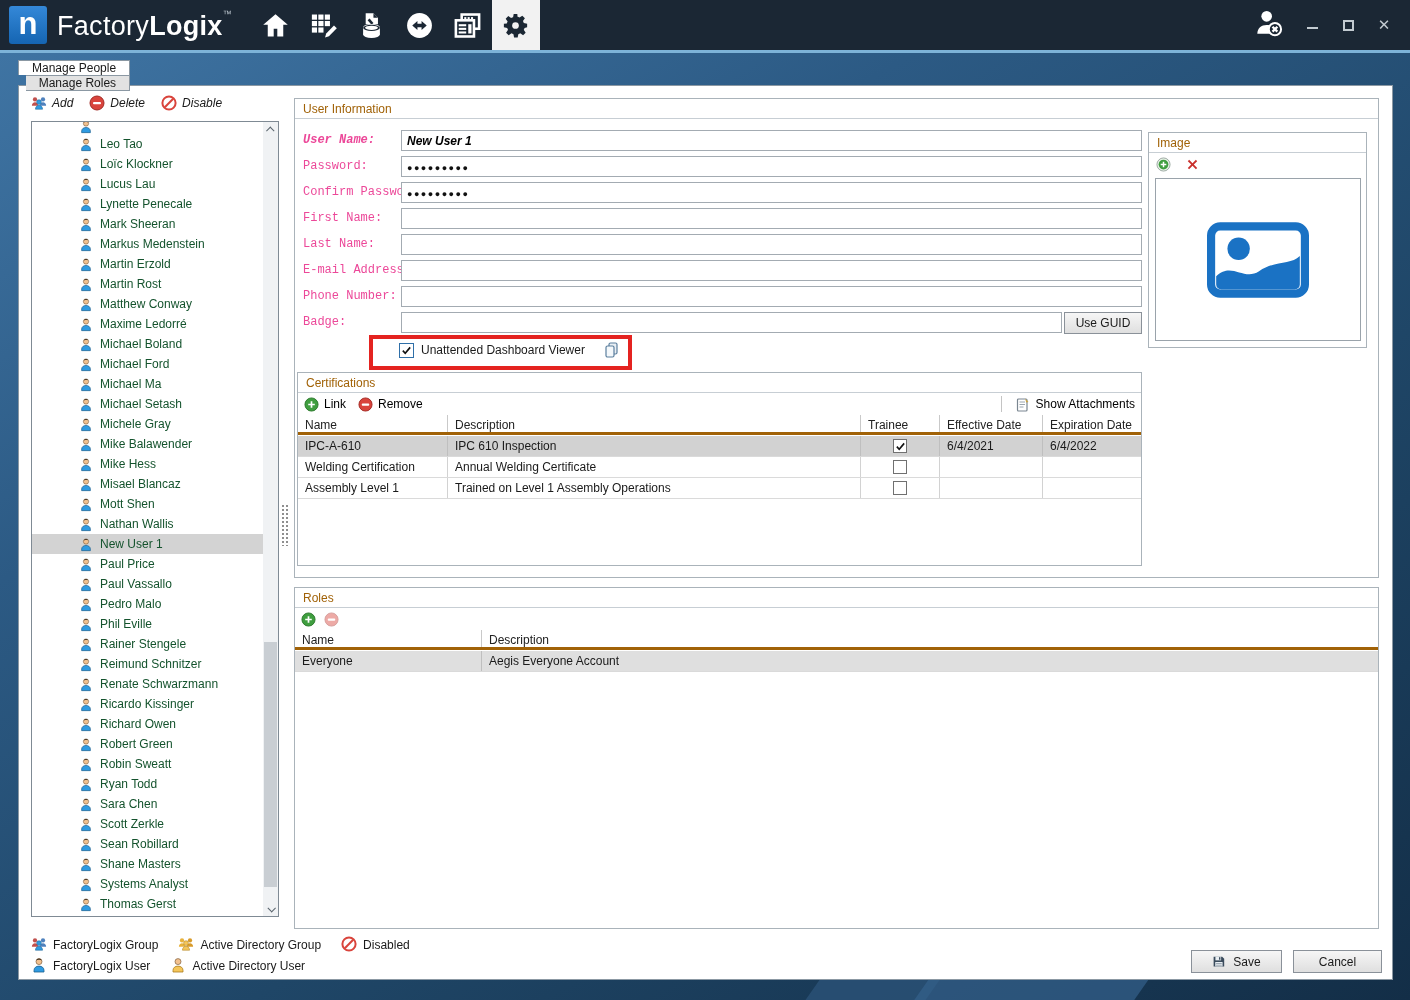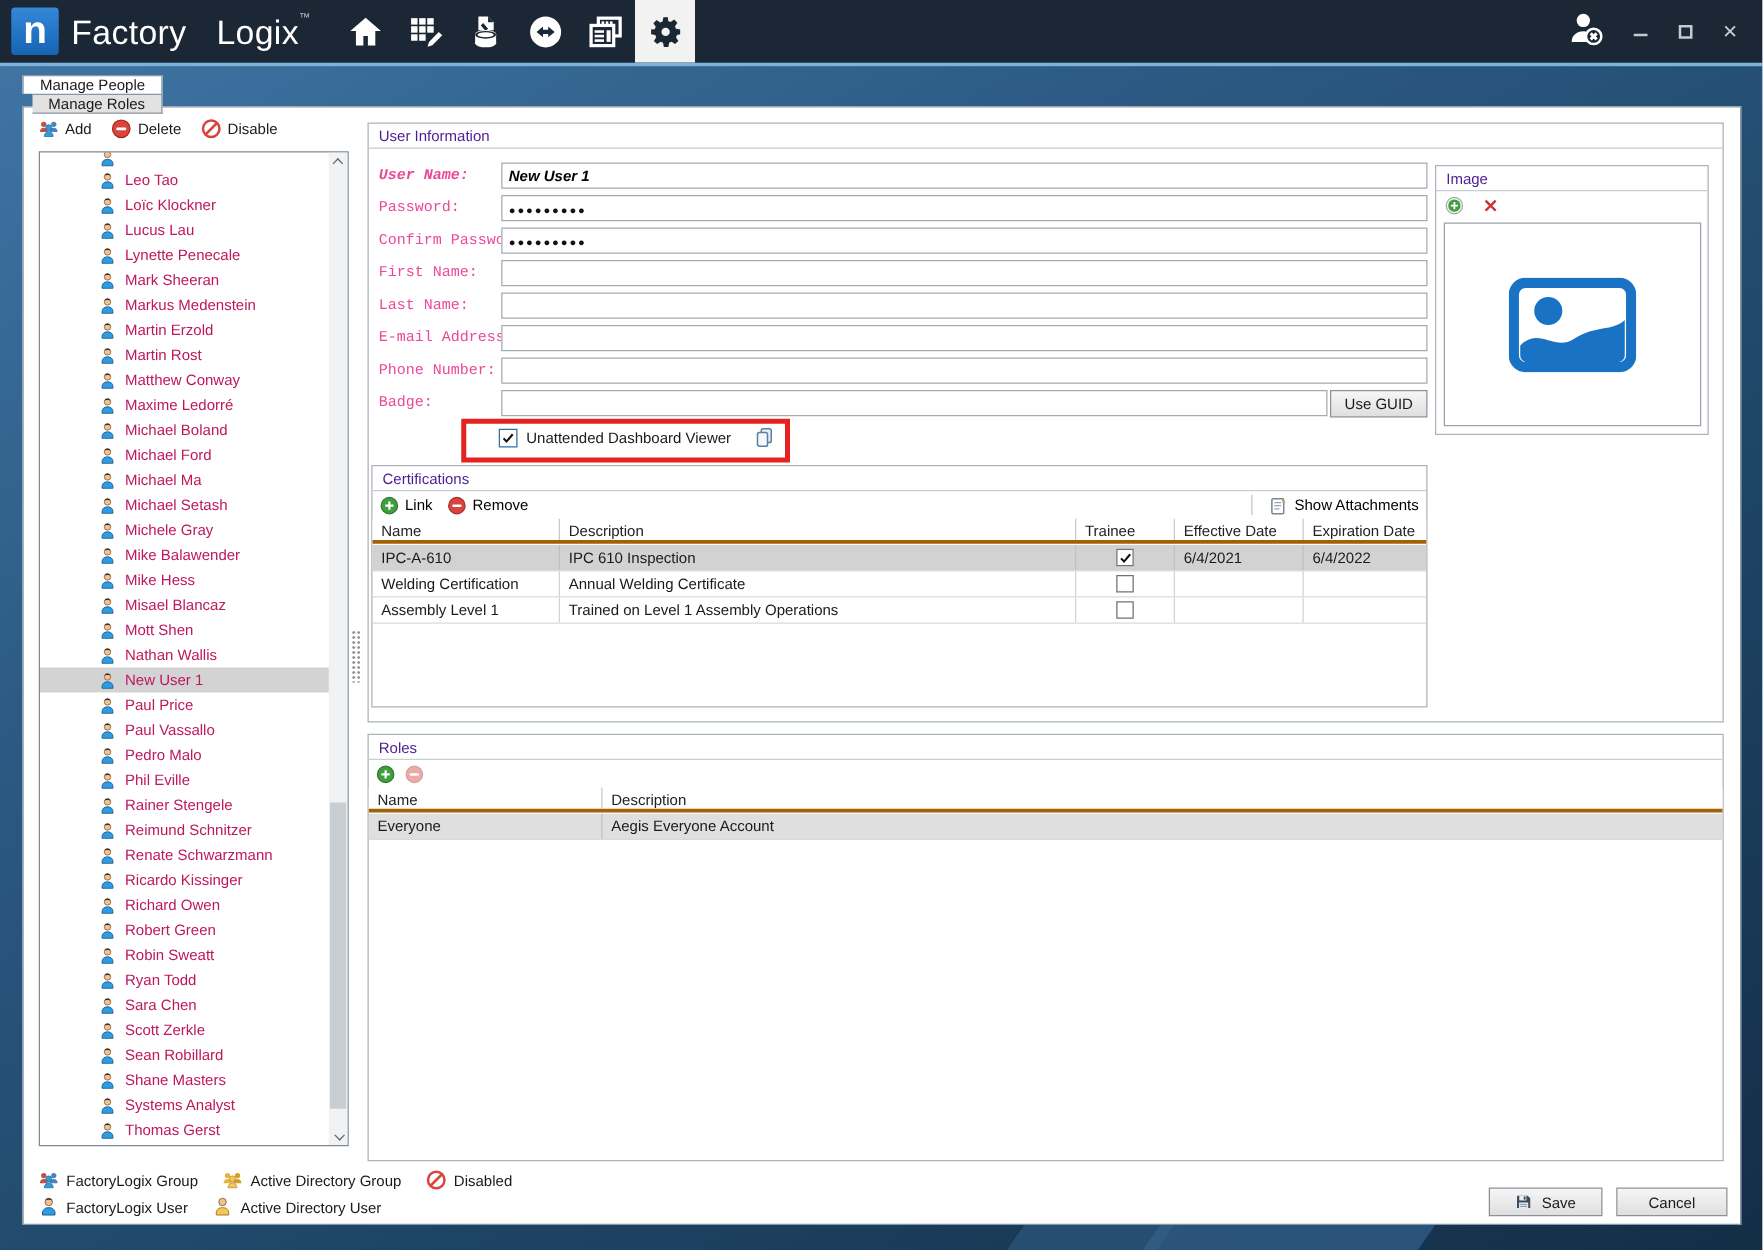--- a/index.html
+++ b/index.html
@@ -4,21 +4,21 @@
 <style>
   * { margin:0; padding:0; box-sizing:border-box; }
   html,body { width:1410px; height:1000px; font-family:"Liberation Sans","DejaVu Sans",sans-serif; }
   .window { position:relative; width:1410px; height:1000px; overflow:hidden; background:#1f4a6e; }
 
   
   .titlebar { position:absolute; left:0; top:0; width:1410px; height:50px; background:#1b2734; display:flex; align-items:center; z-index:10; }
   .logo { width:38px; height:38px; margin-left:9px; border-radius:3px; background:linear-gradient(#3488d8,#1565b2); color:#fff; font-size:31px; font-weight:bold; display:flex; align-items:center; justify-content:center; line-height:1; padding-bottom:4px; }
   .appname { color:#fff; font-size:27px; margin-left:10px; letter-spacing:.3px; white-space:nowrap; }
   .appname .light { font-weight:300; }
-  .appname .bold  { font-weight:400;margin-left:24px; }
+  .appname .bold  { font-weight:700; }
   .appname sup { font-size:9px; color:#b9c3cc; vertical-align:18px; }
   .navicons { display:flex; align-items:center; margin-left:20px; height:50px; }
   .navicon { width:48px; height:50px; display:flex; align-items:center; justify-content:center; cursor:pointer; }
   .navicon svg { width:31px; height:31px; }
   .navicon.active { background:#f2f2f2; }
   .tb-right { margin-left:auto; display:flex; align-items:center; height:50px; padding-right:18px; gap:20px; }
   .userx svg { width:32px; height:32px; }
   .winbtn { color:#c3cbd1; width:16px; height:16px; display:flex; align-items:center; justify-content:center; cursor:pointer; }
   .btn-min  { border-bottom:2px solid #c3cbd1; width:11px; height:8px; }
   .btn-max  { border:2px solid #c3cbd1; width:11px; height:11px; }
@@ -34,43 +34,43 @@
   
   .tabs { position:absolute; left:18px; top:60px; height:25px; display:flex; align-items:flex-end; z-index:6;flex-direction:column; }
   .tab { font-size:12px; color:#1a1a1a; padding:0 13px; display:flex; align-items:center; cursor:pointer; }
   .tab.active { background:#fff; border:1px solid #8b98a3; border-bottom:none; height:25px; z-index:7; }
   .tab.inactive { background:#e2e2e2; border:1px solid #8b98a3; border-left:none; height:22px; }
 
   
   .panel { position:absolute; left:18px; top:85px; width:1375px; height:895px; background:#fff; border:1px solid #8b98a3; z-index:5; }
 
   
-  .left-toolbar { position:absolute; left:12px; top:9px; display:flex; align-items:center; gap:16px; font-size:12px; color:#1a1a1a; }
+  .left-toolbar { position:absolute; left:12px; top:9px; display:flex; align-items:center; gap:16px; font-size:12px; color:#1a1a1a;font-style:italic; }
   .tool { display:flex; align-items:center; gap:5px; cursor:pointer; }
   .tool svg { width:16px; height:16px; }
 
   
   .listbox { position:absolute; left:12px; top:35px; width:248px; height:796px; border:1px solid #7f8a94; background:#fff; overflow:hidden; }
   .listrows { position:absolute; left:0; top:0; width:232px; }
-  .person-row { height:20px; display:flex; align-items:center; gap:7px; padding-left:47px; font-size:12px; color:#be185d; white-space:nowrap; cursor:pointer; }
+  .person-row { height:20px; display:flex; align-items:center; gap:7px; padding-left:47px; font-size:12px; color:#14532d; white-space:nowrap; cursor:pointer; }
   .person-row svg { width:14px; height:15px; flex:none; }
   .person-row.selected { background:#d3d3d3; }
   .person-row.clip-top { height:12px; overflow:hidden; align-items:flex-end; }
   .vscroll { position:absolute; right:0; top:0; width:15px; height:794px; background:#f0f2f4; }
   .varrow { position:absolute; left:0; width:15px; height:15px; display:flex; align-items:center; justify-content:center; }
   .chev { width:6px; height:6px; border-left:1.5px solid #5a646d; border-top:1.5px solid #5a646d; }
   .chev.up { transform:rotate(45deg) translateY(1px); }
   .chev.down { transform:rotate(225deg) translateY(1px); }
   .vthumb { position:absolute; left:1px; top:520px; width:13px; height:245px; background:#c9ced3; }
   .splitter { position:absolute; left:262px; top:418px; width:7px; height:42px;
               background-image:radial-gradient(circle,#8f8f8f 1px,transparent 1.2px); background-size:4px 4px; cursor:col-resize; }
 
   
   .gb { position:absolute; border:1px solid #aab3ba; background:#fff; }
-  .gb-header { height:20px; line-height:20px; padding-left:8px; font-size:12px; color:#4c1d95; border-bottom:1px solid #c7ced4; }
+  .gb-header { height:20px; line-height:20px; padding-left:8px; font-size:12px; color:#a16207; border-bottom:1px solid #c7ced4; }
 
   .gb-userinfo { left:275px; top:12px; width:1085px; height:480px; }
   .field-row { position:absolute; left:0; width:100%; height:22px; }
   .field-label { position:absolute; left:8px; top:3px; font-size:12px; color:#ec4899; white-space:nowrap;font-family:Liberation Mono, monospace; }
   .field-label.strong { font-weight:bold; font-style:italic; }
   .tbox { position:absolute; left:106px; top:0; height:21px; border:1px solid #a3abb2; background:#fff; font-size:12px; padding:3px 5px 0 5px; overflow:hidden; white-space:nowrap; }
   .tbox.bolditalic { font-weight:bold; font-style:italic; }
   .tbox.dots { font-size:9px; letter-spacing:1.5px; padding-top:6px; color:#111; }
   .btn { border:1px solid #8a9199; background:linear-gradient(#f6f6f6,#dfdfdf); font-size:12px; color:#1a1a1a; display:flex; align-items:center; justify-content:center; cursor:pointer; }
   .guid-btn { position:absolute; left:769px; top:213px; width:78px; height:22px; }

